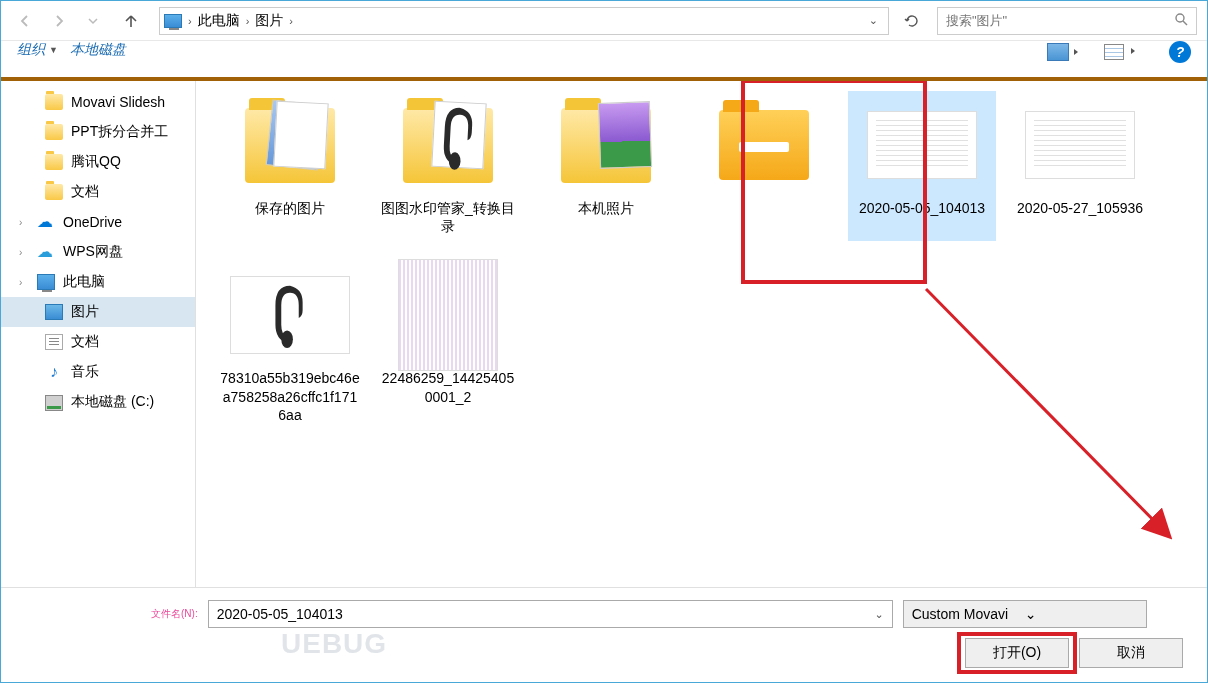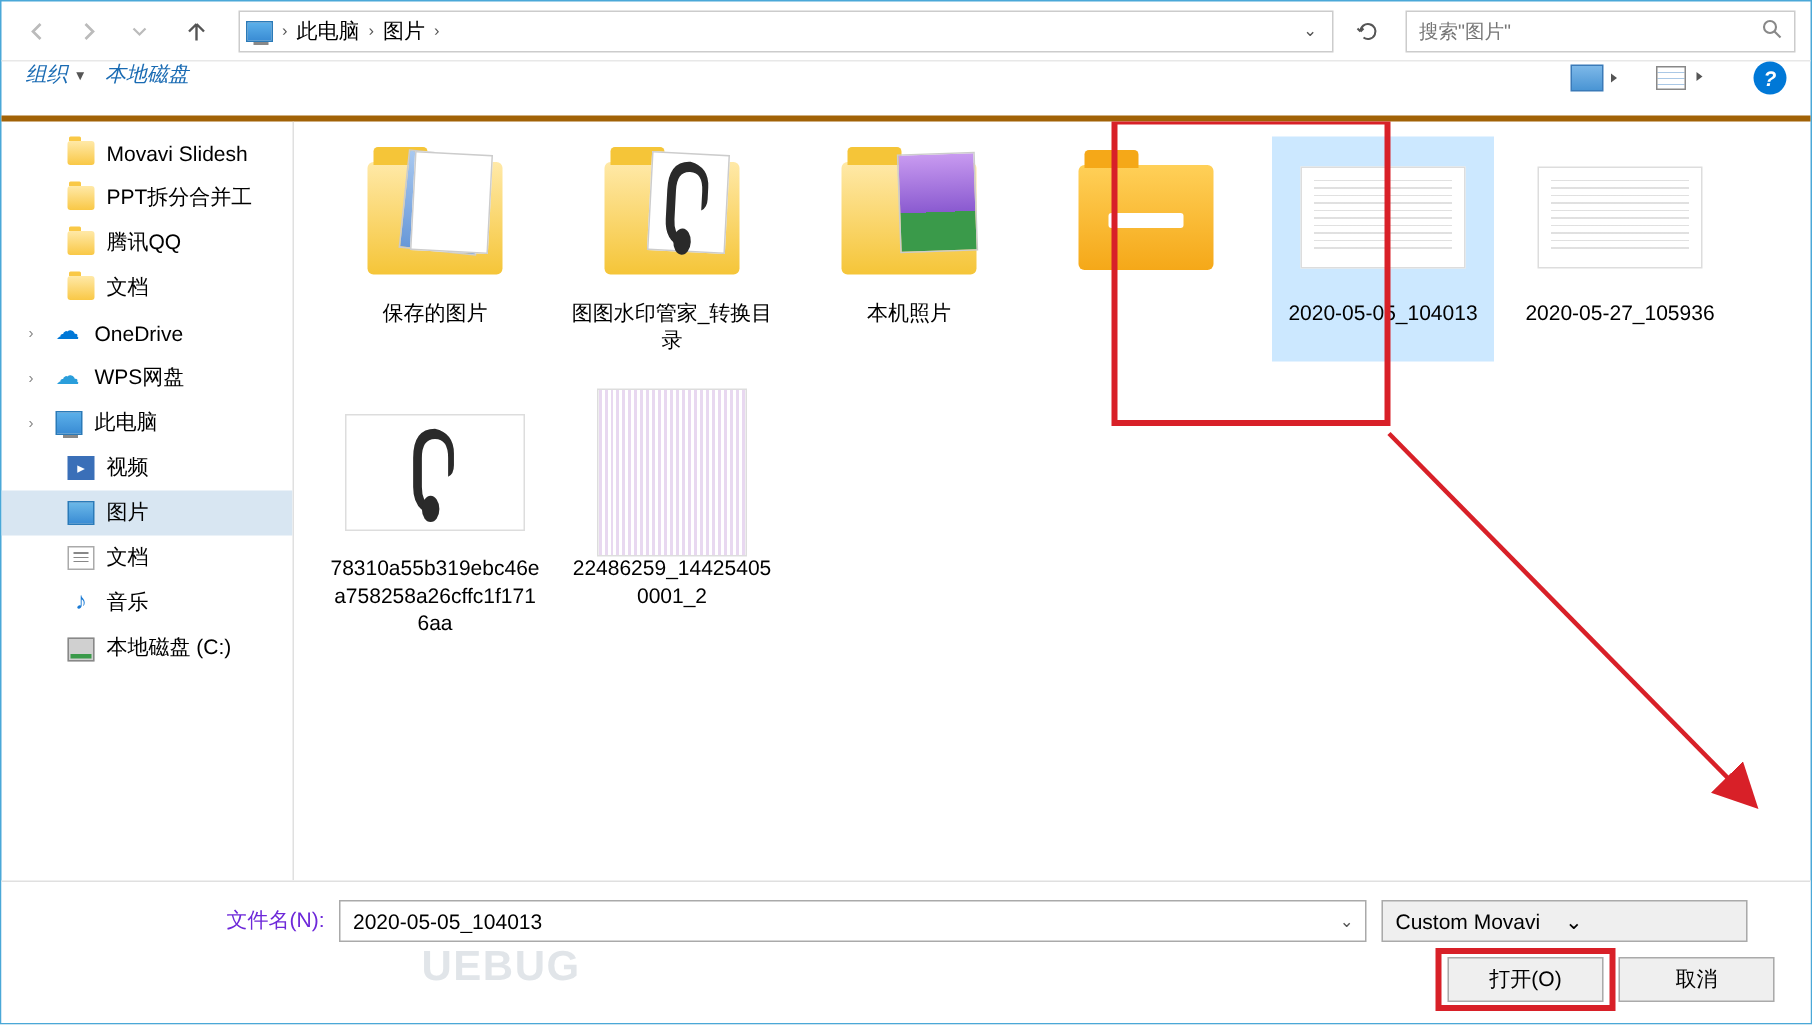--- a/index.html
+++ b/index.html
@@ -76,21 +76,21 @@
 .folder-orange::after { content:""; position:absolute; top:32px; left:20px; width:50px; height:10px; background:#fff; border-radius:2px; }
 .img-thumb { width:120px; height:78px; background:#fff; border:1px solid #ddd; display:flex; align-items:center; justify-content:center; overflow:hidden; }
 .headset-svg { width:50px; height:68px; }
 .doc-thumb { width:110px; height:68px; background:#fff; border:1px solid #ddd; padding:8px; }
 .doc-lines { width:100%; height:100%; background:repeating-linear-gradient(#ccc,#ccc 1px,transparent 1px,transparent 5px); opacity:0.6; }
 .striped-thumb { width:100px; height:112px; background:repeating-linear-gradient(90deg,#e8d8f0,#e8d8f0 2px,#fff 2px,#fff 4px); border:1px solid #ddd; }
 .annot-box { position:absolute; border:4px solid #d82028; pointer-events:none; }
 .annot-arrow { position:absolute; pointer-events:none; }
 .footer { border-top: 1px solid #e0e0e0; padding: 12px 20px 14px; display: flex; flex-direction: column; gap: 10px; background:#fff; }
 .fn-row { display: flex; align-items: center; gap: 10px; }
-.fn-label { font-size: 14px; color: #6d28d9; margin-left: 130px; }
+.fn-label { font-size: 10px; color: #ec4899; margin-left: 130px; }
 .fn-combo { flex: 1; height: 28px; border: 1px solid #aaa; display: flex; align-items: center; padding: 0 8px; max-width: 685px; }
 .fn-combo input { border: none; outline: none; flex: 1; font-size: 14px; }
 .fn-drop { font-size: 11px; color: #555; cursor: pointer; }
 .filter-combo { width: 244px; height: 28px; border: 1px solid #aaa; display: flex; align-items: center; padding: 0 8px; background: #efefef; }
 .filter-combo span { flex: 1; font-size: 14px; color: #000; }
 .btn-row { display: flex; justify-content: flex-end; gap: 10px; padding-right: 4px; }
 .btn { width: 104px; height: 30px; border: 1px solid #aaa; background: #efefef; font-size: 14px; cursor: pointer; }
 .watermark { position:absolute; left:280px; bottom:22px; font-size:28px; font-weight:bold; color:rgba(180,190,200,0.4); font-family:Arial,sans-serif; letter-spacing:1px; pointer-events:none; }
 </style>
 </head>
@@ -186,24 +186,20 @@
         <div class="side-item lvl1">
           <span class="expand">›</span>
           <span class="icn wps-icn"></span>
           <span>WPS网盘</span>
         </div>
         <div class="side-item lvl1">
           <span class="expand">›</span>
           <span class="icn thispc-icn"></span>
           <span>此电脑</span>
         </div>
-        <div class="side-item">
-          <span class="icn video-icn"></span>
-          <span>视频</span>
-        </div>
         <div class="side-item active">
           <span class="icn pic-icn"></span>
           <span>图片</span>
         </div>
         <div class="side-item">
           <span class="icn doc-icn"></span>
           <span>文档</span>
         </div>
         <div class="side-item">
           <span class="icn music-icn"></span>

